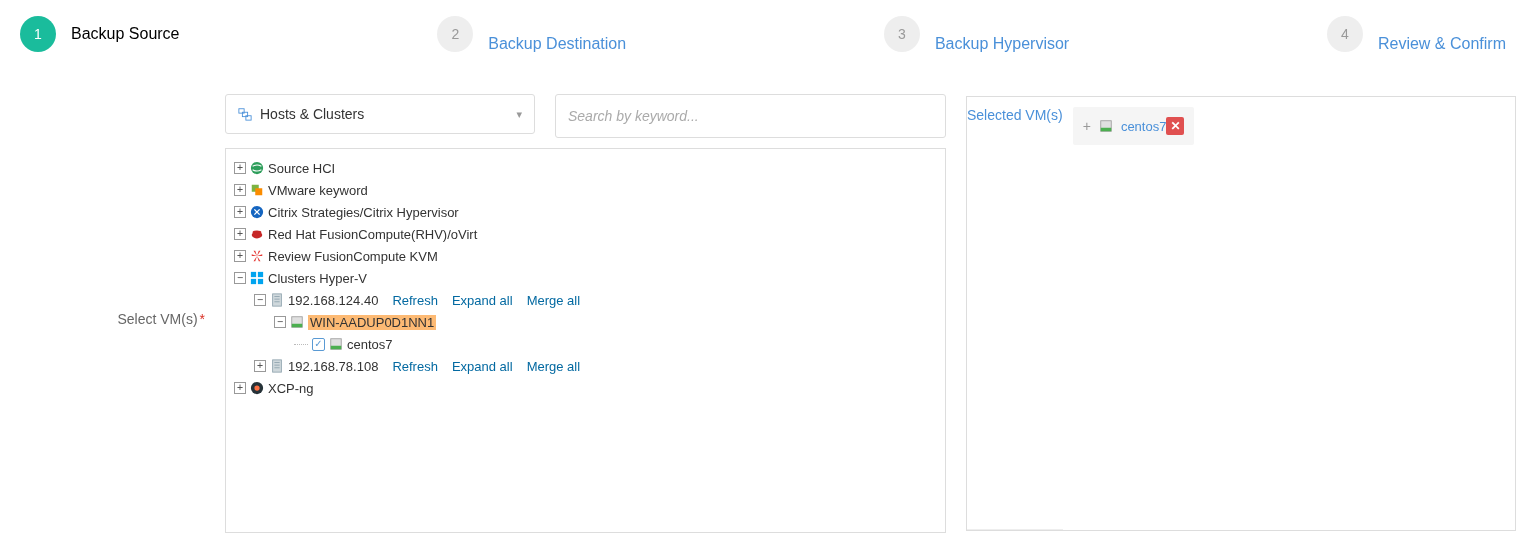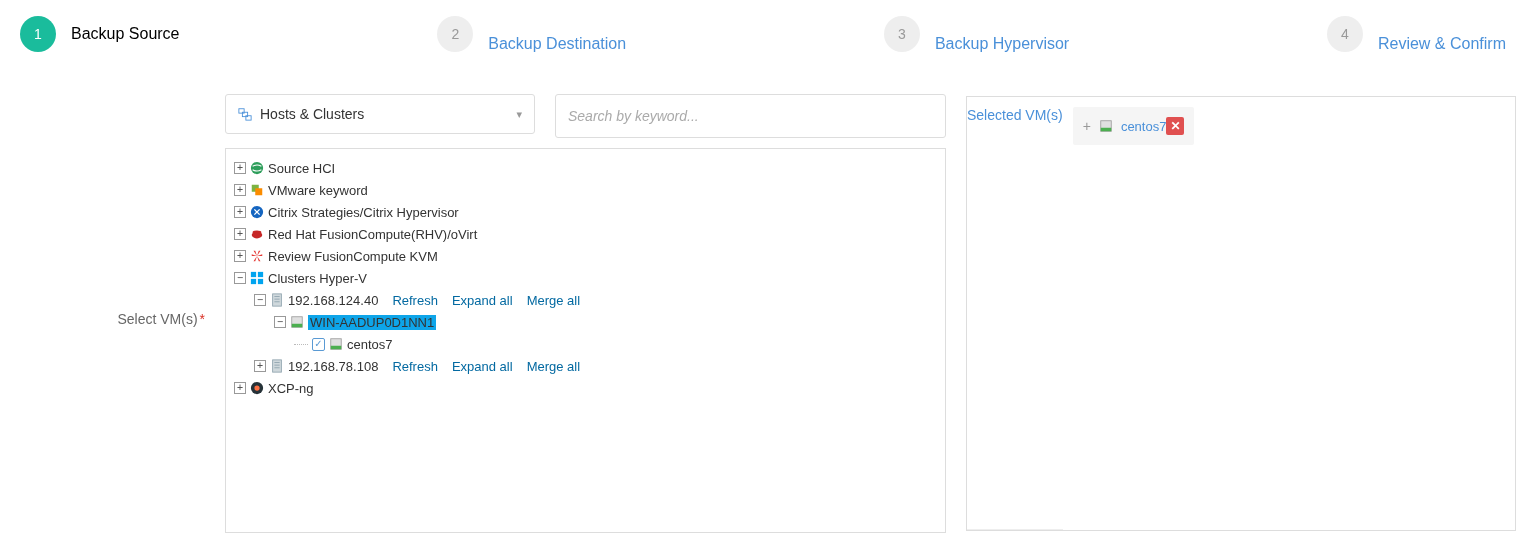--- a/index.html
+++ b/index.html
@@ -165,21 +165,21 @@
     display: inline-block;
     height: 1px;
   }
   .tree-action {
     color: #0369a1;
     font-size: 13px;
     margin-left: 10px;
     cursor: pointer;
   }
   .highlighted {
-    background: #0ea5e9;
+    background: #fdba74;
     padding: 0 2px;
   }
   .checkbox {
     width: 13px;
     height: 13px;
     border: 1px solid #5a9ad4;
     border-radius: 2px;
     display: inline-flex;
     align-items: center;
     justify-content: center;

